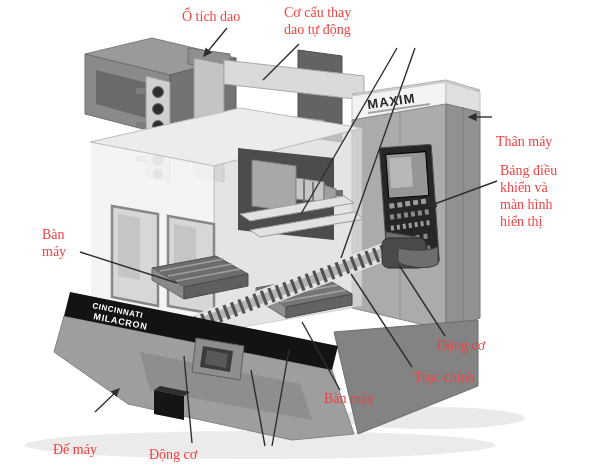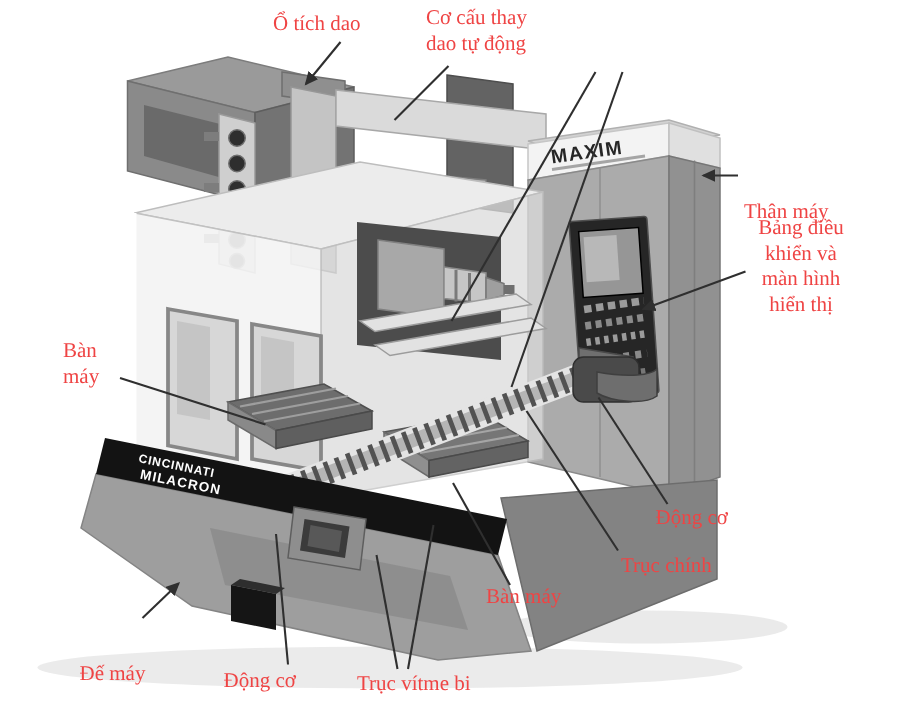--- a/index.html
+++ b/index.html
@@ -175,28 +175,27 @@
     </g>
   </svg>
 
   <div class="label" style="left:182px;top:8px;">Ổ tích dao</div>
 
   <div class="label wrap" style="left:267px;top:4px;width:86px;margin-left:17px;">Cơ cấu thay dao tự động</div>
 
 
   <div class="label" style="left:496px;top:109px;margin-top:24px;">Thân máy</div>
 
-  <div class="label wrap" style="left:500px;top:144px;width:68px;text-align:center;">Bảng điều khiển và màn hình hiển thị</div>
+  <div class="label wrap" style="left:500px;top:162px;width:68px;">Bảng điều khiển và màn hình hiển thị</div>
 
   <div class="label wrap" style="left:42px;top:226px;width:40px;">Bàn máy</div>
 
   <div class="label" style="left:437px;top:337px;">Động cơ</div>
 
   <div class="label" style="left:394px;top:369px;margin-left:20px;">Trục chính</div>
 
   <div class="label" style="left:324px;top:390px;">Bàn máy</div>
 
-  <div class="label" style="left:238px;top:448px;">Trục vítme bi</div>
 
   <div class="label" style="left:149px;top:446px;">Động cơ</div>
 
   <div class="label" style="left:53px;top:413px;margin-top:28px;">Đế máy</div>
 </div>
 
 </body></html>

